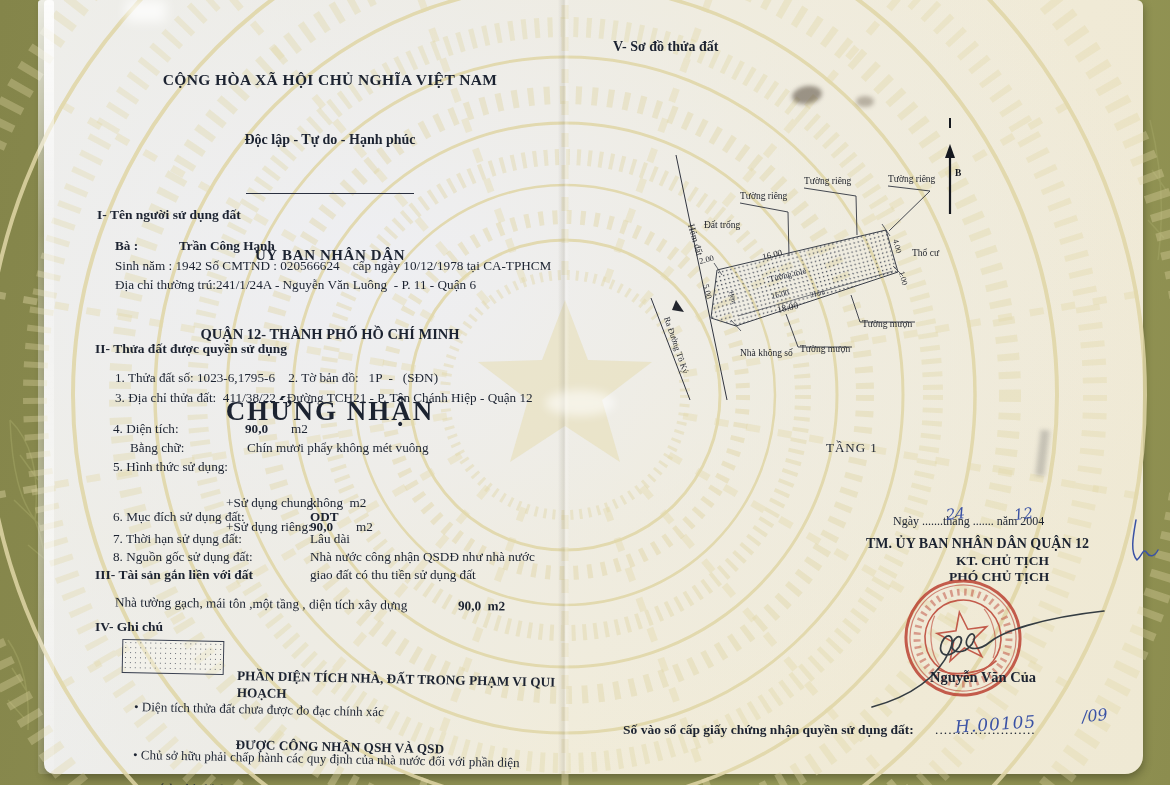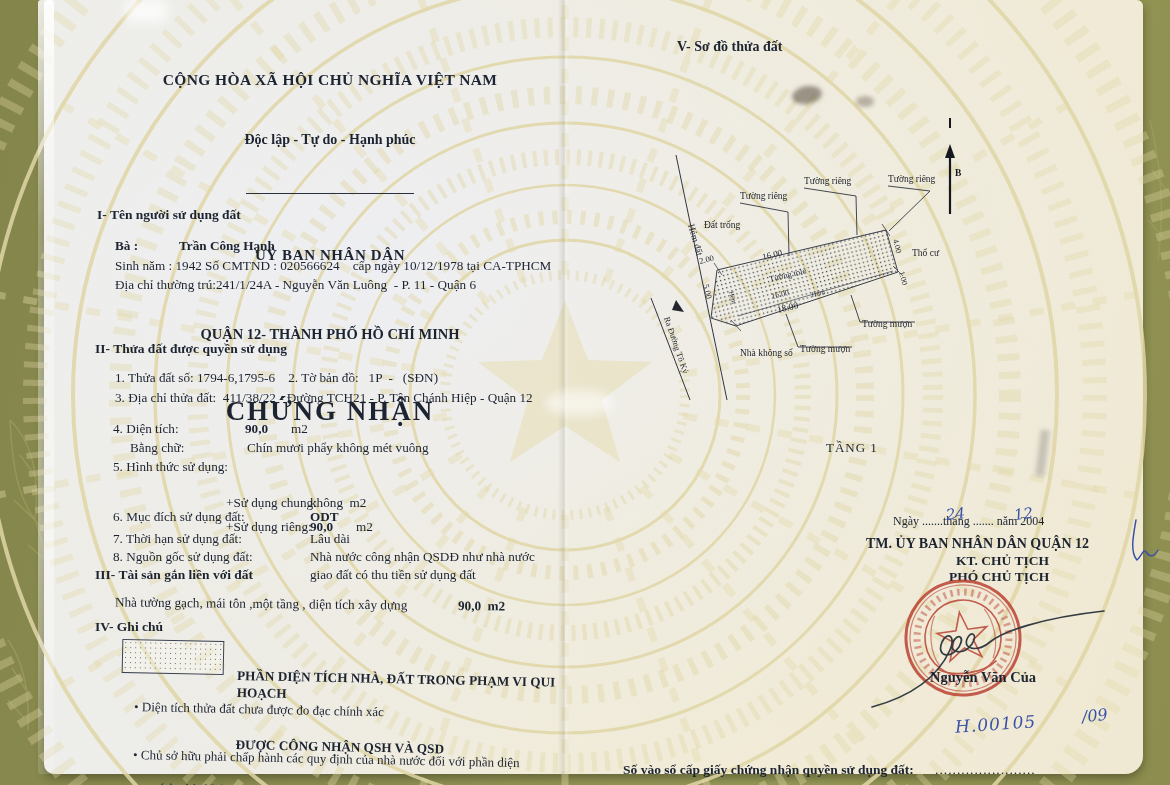--- a/index.html
+++ b/index.html
@@ -137,21 +137,21 @@
 
 <div class="t sec-head" style="left:97px;top:207px;">I- Tên người sử dụng đất</div>
 <div class="row" style="left:115px;top:238px;">
   <span class="b">Bà :</span>
   <span class="b val" style="left:42px;padding-left:22px;">Trần Công Hạnh</span>
 </div>
 <div class="t body-line" style="left:115px;top:258px;">Sinh năm : 1942 Số CMTND : 020566624    cấp ngày 10/12/1978 tại CA-TPHCM</div>
 <div class="t body-line" style="left:115px;top:277px;">Địa chỉ thường trú:241/1/24A - Nguyễn Văn Luông  - P. 11 - Quận 6</div>
 
 <div class="t sec-head" style="left:95px;top:341px;">II- Thửa đất được quyền sử dụng</div>
-<div class="t body-line" style="left:115px;top:370px;">1. Thửa đất số: 1794-6,1795-6    2. Tờ bản đồ:   1P  -   (SĐN)</div>
+<div class="t body-line" style="left:115px;top:370px;">1. Thửa đất số: 1023-6,1795-6    2. Tờ bản đồ:   1P  -   (SĐN)</div>
 <div class="t body-line" style="left:115px;top:390px;text-align:center;">3. Địa chỉ thửa đất:  411/38/22 - Đường TCH21 - P. Tân Chánh Hiệp - Quận 12</div>
 
 <div class="row" style="left:113px;top:421px;">
   <span>4. Diện tích:</span>
   <span class="b val" style="left:132px;">90,0</span>
   <span class="val" style="left:178px;">m2</span>
 </div>
 <div class="row" style="left:130px;top:440px;">
   <span>Bằng chữ:</span>
   <span class="val" style="left:117px;">Chín mươi phẩy không mét vuông</span>
@@ -193,21 +193,21 @@
   <div>PHẦN DIỆN TÍCH NHÀ, ĐẤT TRONG PHẠM VI QUI HOẠCH</div>
   <div>ĐƯỢC CÔNG NHẬN QSH VÀ QSD</div>
 </div>
 <div class="t tilt" style="left:135px;top:666px;font-size:13px;width:450px;">
   <div>• <span>Diện tích thửa đất chưa được đo đạc chính xác</span></div>
   <div>• <span>Chủ sở hữu phải chấp hành các quy định của nhà nước đối với phần diện</span><br>
     <span style="padding-left:11px;">tích nhà đất không phú hợp quy hoạch .</span></div>
   
 </div>
 
-<div class="t b" style="left:677px;top:38px;font-size:14px;">V- Sơ đồ thửa đất</div>
+<div class="t b" style="left:613px;top:38px;font-size:14px;">V- Sơ đồ thửa đất</div>
 
 <svg width="1170" height="785" viewBox="0 0 1170 785" style="position:absolute;left:0;top:0;">
   <defs>
     <pattern id="hatch-dots" width="4.2" height="4.2" patternUnits="userSpaceOnUse" patternTransform="rotate(-14)">
       <circle cx="1.4" cy="1.4" r="0.75" fill="#4a4f5c"></circle>
     </pattern>
   </defs>
 
   <line x1="676" y1="155" x2="727" y2="400" stroke="#30343f" stroke-width="1"></line>
   <line x1="651" y1="298" x2="690" y2="400" stroke="#30343f" stroke-width="1"></line>
@@ -280,18 +280,18 @@
     <path d="M 963 612 L 969 630 L 988 630 L 973 641 L 979 659 L 963 648 L 947 659 L 953 641 L 938 630 L 957 630 Z" fill="none" stroke="#bb4233" stroke-width="1.6"></path>
     <path d="M 933 665 C 948 676, 978 676, 993 665" fill="none" stroke="#bb4233" stroke-width="1.6"></path>
     <path d="M 938 612 C 930 625, 928 648, 936 662 M 988 612 C 996 625, 998 648, 990 662" fill="none" stroke="#bb4233" stroke-width="1.2" opacity=".7"></path>
   </g>
   <path d="M 872 707 C 920 694, 940 672, 950 650 C 956 637, 948 630, 942 642 C 936 656, 950 660, 959 647 C 965 637, 958 632, 953 642 C 948 653, 963 656, 972 644 C 978 634, 971 630, 967 639 C 963 650, 978 652, 990 642 C 1002 632, 1040 618, 1104 611" fill="none" stroke="#343c42" stroke-width="1.7" stroke-linecap="round"></path>
   <path d="M 1136 520 C 1133 537, 1130 552, 1137 560 C 1142 556, 1143 547, 1147 553 C 1150 558, 1155 556, 1158 550" fill="none" stroke="#3a52a5" stroke-width="1.5" stroke-linecap="round"></path>
 </svg>
 
 <div class="t b" style="left:930px;top:668px;font-size:14.5px;">Nguyễn Văn Của</div>
 
-<div class="row" style="left:623px;top:762px;font-size:13.5px;">
+<div class="row" style="left:623px;top:722px;font-size:13.5px;">
   <span class="b">Số vào sổ cấp giấy chứng nhận quyền sử dụng đất:</span>
   <span class="val" style="left:312px;letter-spacing:1px;">.......................</span>
 </div>
 <div class="t hand" style="left:955px;top:714px;font-size:17px;transform:rotate(-4deg);letter-spacing:1px;">H.00105</div>
 <div class="t hand" style="left:1082px;top:706px;font-size:16px;transform:rotate(-6deg);">/09</div>
 
 </body></html>

